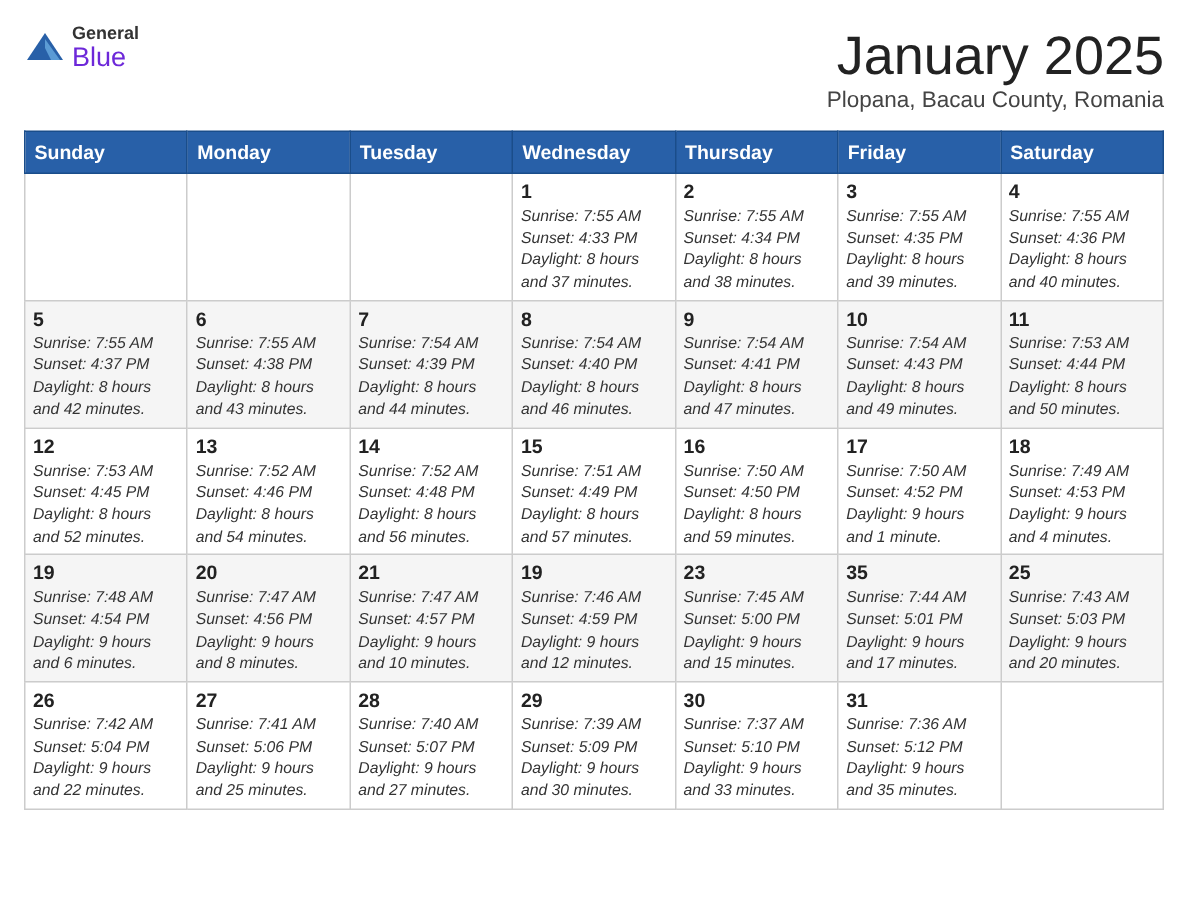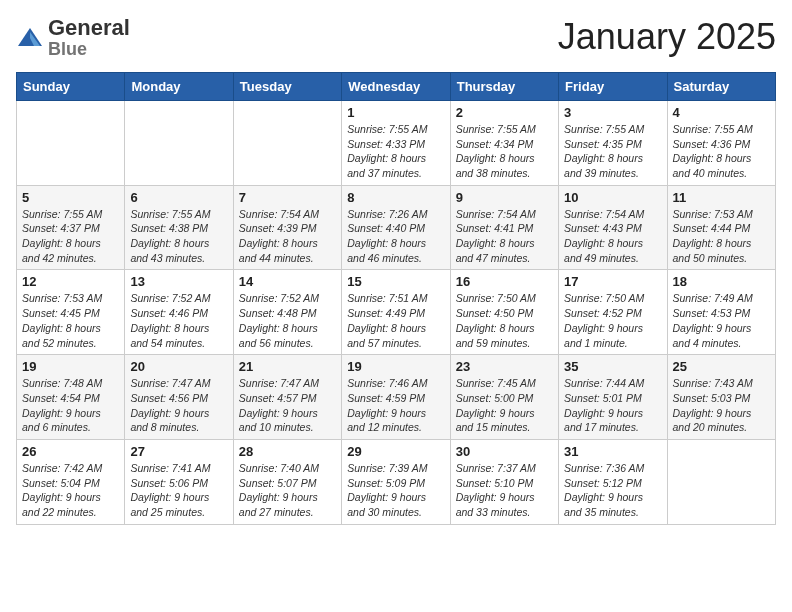--- a/index.html
+++ b/index.html
@@ -20,28 +20,28 @@
       display: flex;
       align-items: center;
       gap: 4px;
     }
     .logo-text {
       display: flex;
       flex-direction: column;
       line-height: 1.1;
     }
     .logo-general {
-      font-size: 22px;
+      font-size: 12px;
       font-weight: bold;
       color: #333;
     }
     .logo-blue {
       font-size: 18px;
-      font-weight: bold;
-      color: #737373;
+      font-weight: normal;
+      color: #6d28d9;
     }
     .logo-icon {
       width: 28px;
       height: 28px;
     }
     .title-block {
       text-align: right;
     }
     .month-title {
       font-size: 36px;
@@ -107,20 +107,21 @@
       <polygon points="14,4 26,22 2,22" fill="#2860a8"></polygon>
       <polygon points="14,8 24,22 18,22 14,14" fill="#5b9bd5"></polygon>
     </svg>
     <div class="logo-text">
       <span class="logo-general">General</span>
       <span class="logo-blue">Blue</span>
     </div>
   </div>
   <div class="title-block">
     <div class="month-title">January 2025</div>
+    <div class="location-title">Plopana, Bacau County, Romania</div>
   </div>
 </div>
 
 <table class="calendar">
   <thead>
     <tr>
     <th>Sunday</th>
         <th>Monday</th>
         <th>Tuesday</th>
         <th>Wednesday</th>
@@ -173,21 +174,21 @@
 Daylight: 8 hours and 43 minutes.</div>
         </td>
         <td>
           <span class="day-num">7</span>
           <div class="day-info">Sunrise: 7:54 AM
 Sunset: 4:39 PM
 Daylight: 8 hours and 44 minutes.</div>
         </td>
         <td>
           <span class="day-num">8</span>
-          <div class="day-info">Sunrise: 7:26 AM
+          <div class="day-info">Sunrise: 7:54 AM
 Sunset: 4:40 PM
 Daylight: 8 hours and 46 minutes.</div>
         </td>
         <td>
           <span class="day-num">9</span>
           <div class="day-info">Sunrise: 7:54 AM
 Sunset: 4:41 PM
 Daylight: 8 hours and 47 minutes.</div>
         </td>
         <td>

